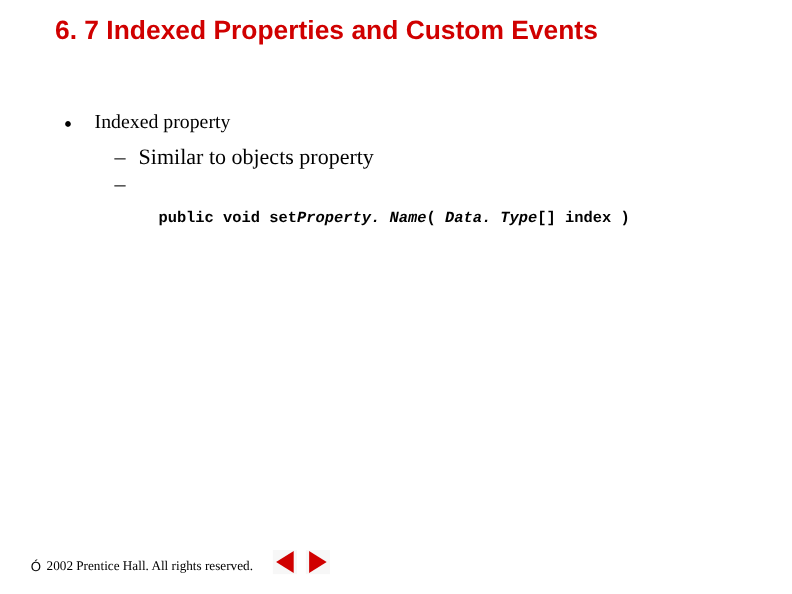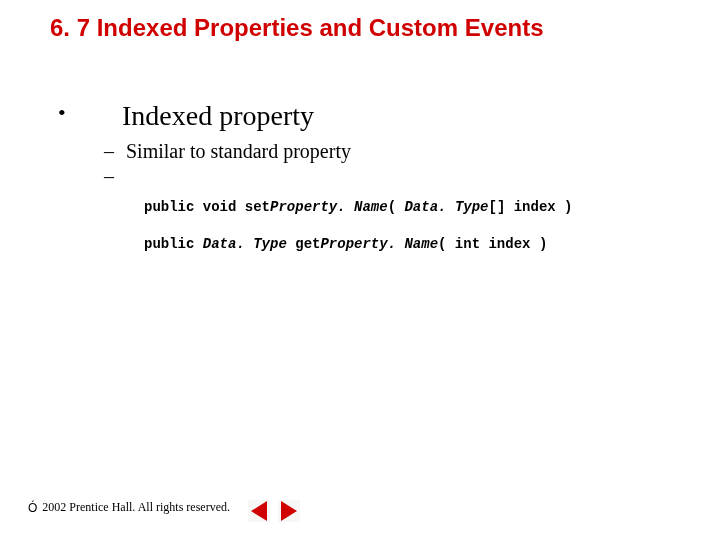--- a/index.html
+++ b/index.html
@@ -32,21 +32,21 @@
     display: flex;
     align-items: flex-start;
     margin-bottom: 8px;
   }
   .lvl1 .mark {
     width: 28px;
     font-size: 22px;
     line-height: 1;
     padding-top: 2px;
   }
-  .lvl1 .txt { font-size: 28px; margin-left: 36px; }
+  .lvl1 .txt { font-size: 18px; }
   .lvl2-wrap { margin-left: 46px; }
   .lvl2 {
     display: flex;
     align-items: flex-start;
     font-size: 20px;
     margin-top: 2px;
   }
   .lvl2 .mark { width: 22px; }
   .code-block {
     margin-left: 86px;
@@ -60,21 +60,21 @@
   .code-line { white-space: nowrap; }
   .ital { font-style: italic; }
   .gap { height: 18px; }
   .footer {
     position: absolute;
     bottom: 18px;
     left: 28px;
     font-size: 12px;
     color: #000;
     display: flex;
-    align-items: flex-start;
+    align-items: flex-end;
     gap: 18px;
   }
   .nav-arrows {
     display: flex;
     gap: 8px;
   }
   .arrow {
     width: 0; height: 0;
     border-top: 10px solid transparent;
     border-bottom: 10px solid transparent;
@@ -100,31 +100,30 @@
 <div class="heading">6. 7   Indexed Properties and Custom Events</div>
 
 <div class="bullets">
   <div class="lvl1">
     <div class="mark">•</div>
     <div class="txt">Indexed property</div>
   </div>
   <div class="lvl2-wrap">
     <div class="lvl2">
       <div class="mark">–</div>
-      <div>Similar to standard property</div>
+      <div>Similar to objects property</div>
     </div>
     <div class="lvl2">
       <div class="mark">–</div>
     </div>
   </div>
 
   <div class="code-block">
     <div class="code-line"><span>public void set</span><span class="ital">Property. Name</span><span>( </span><span class="ital">Data. Type</span><span>[] index )</span></div>
     <div class="gap"></div>
-    <div class="code-line"><span>public </span><span class="ital">Data. Type</span><span> get</span><span class="ital">Property. Name</span><span>( int index )</span></div>
   </div>
 </div>
 
 <div class="footer">
   <div class="copyright">
     <span class="copy-sym">Ó</span><span> 2002 Prentice Hall. All rights reserved.</span>
   </div>
   <div class="nav-arrows">
     <div class="arrow-box">
       <div class="arrow left"></div>

